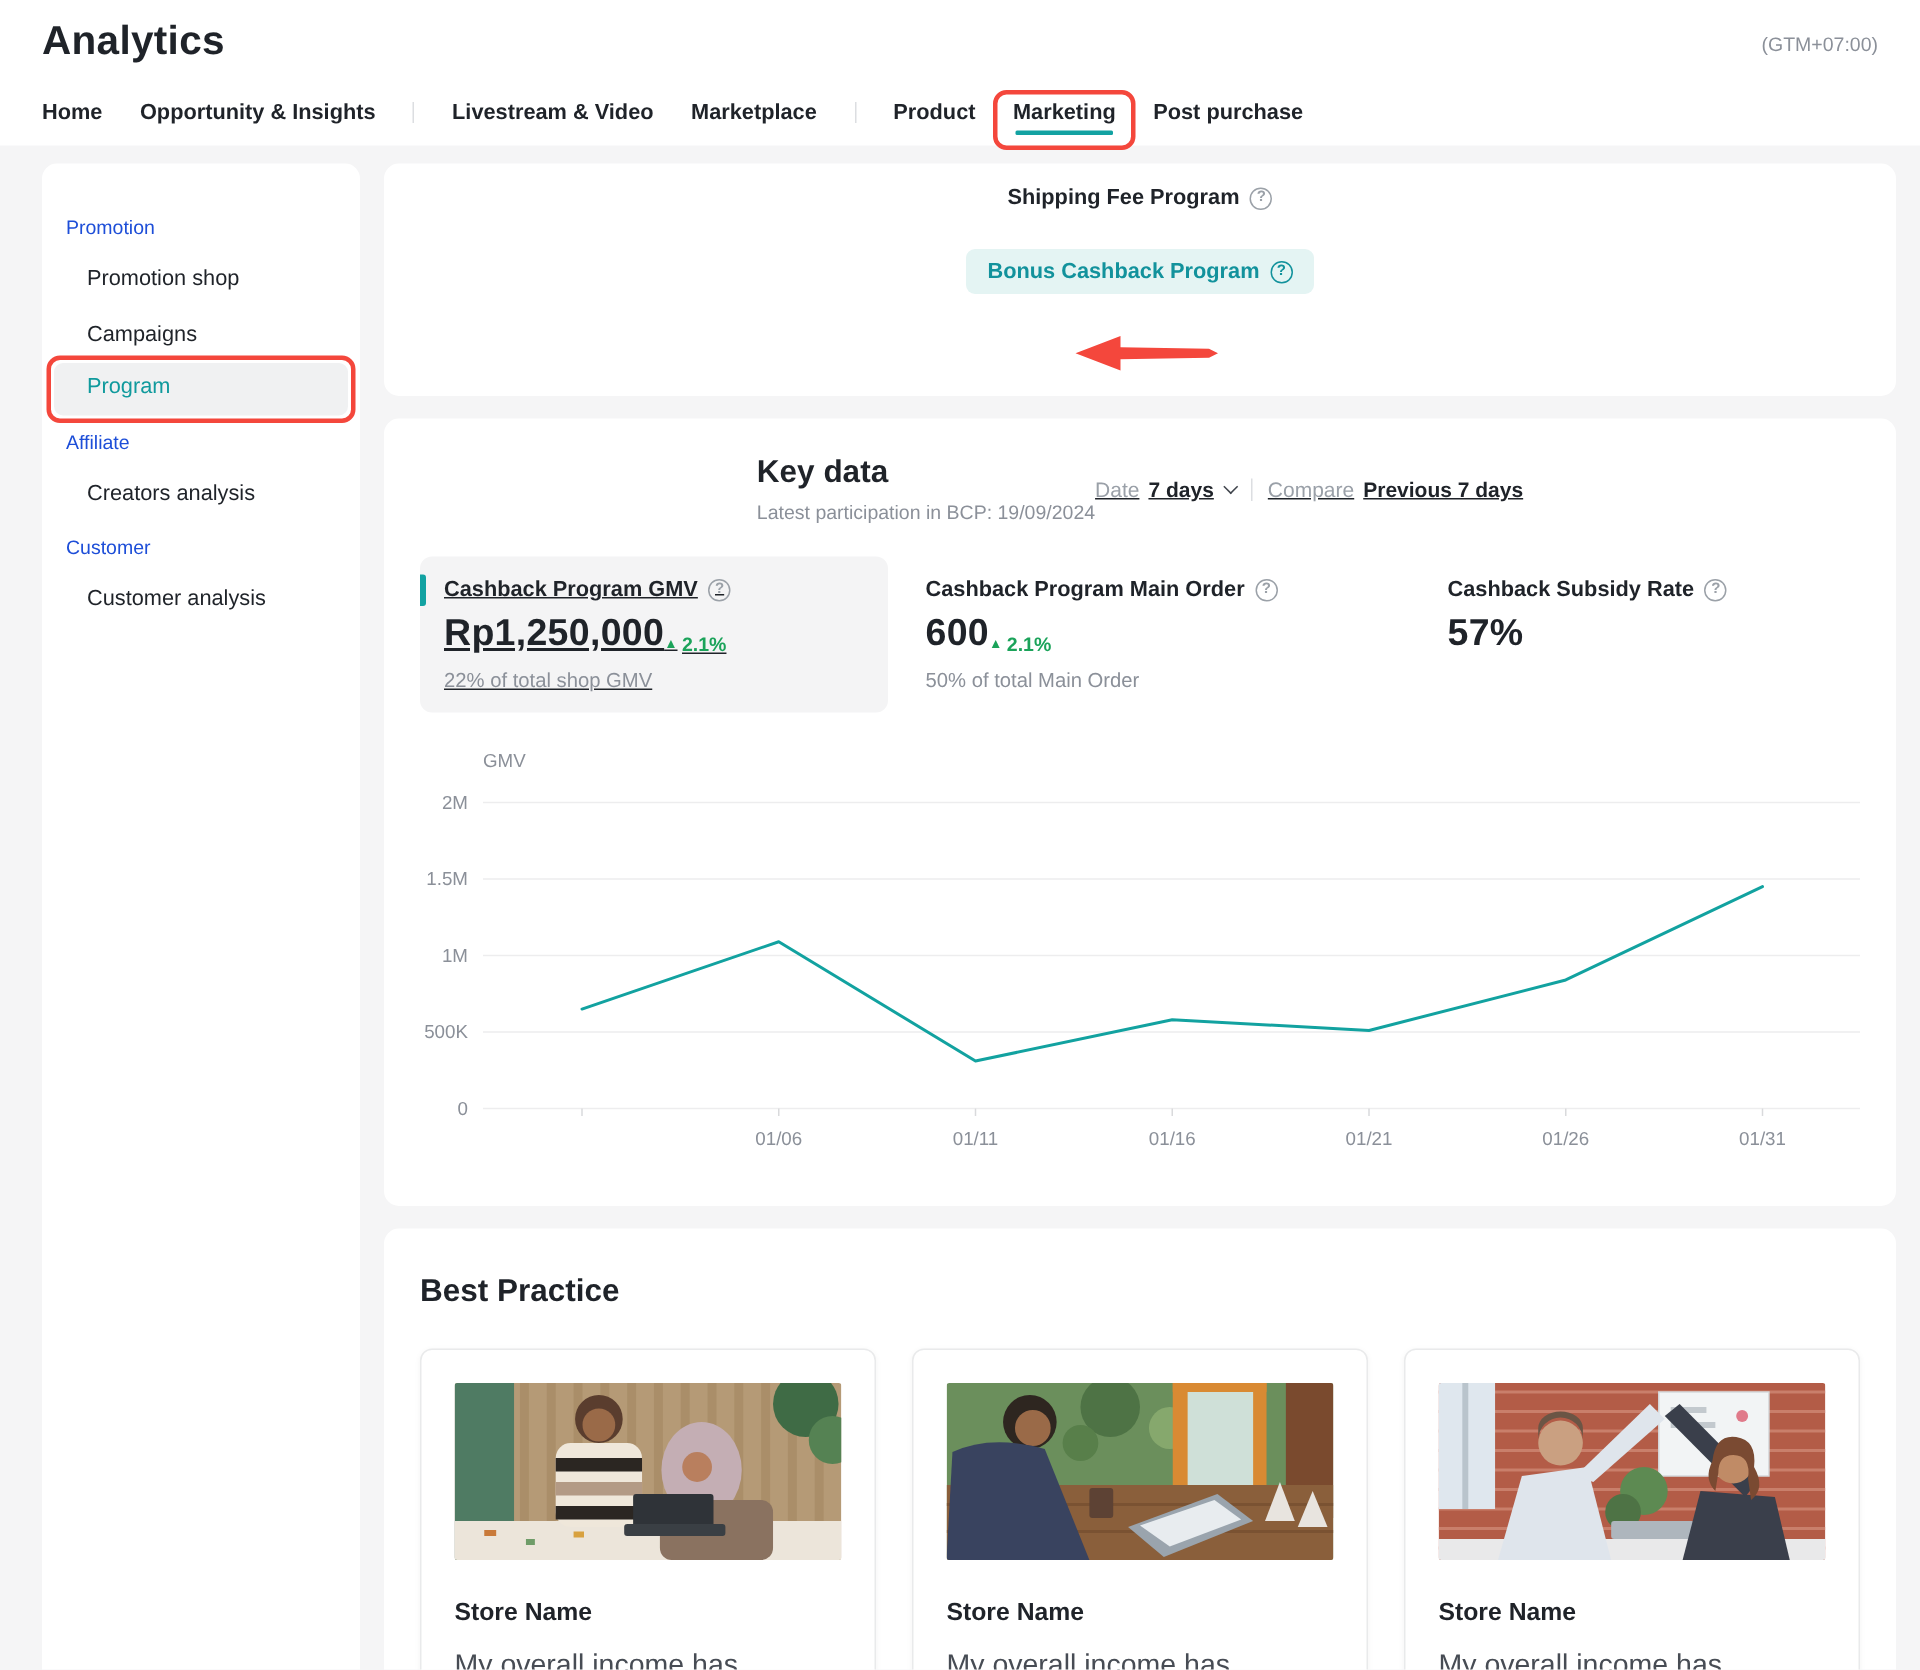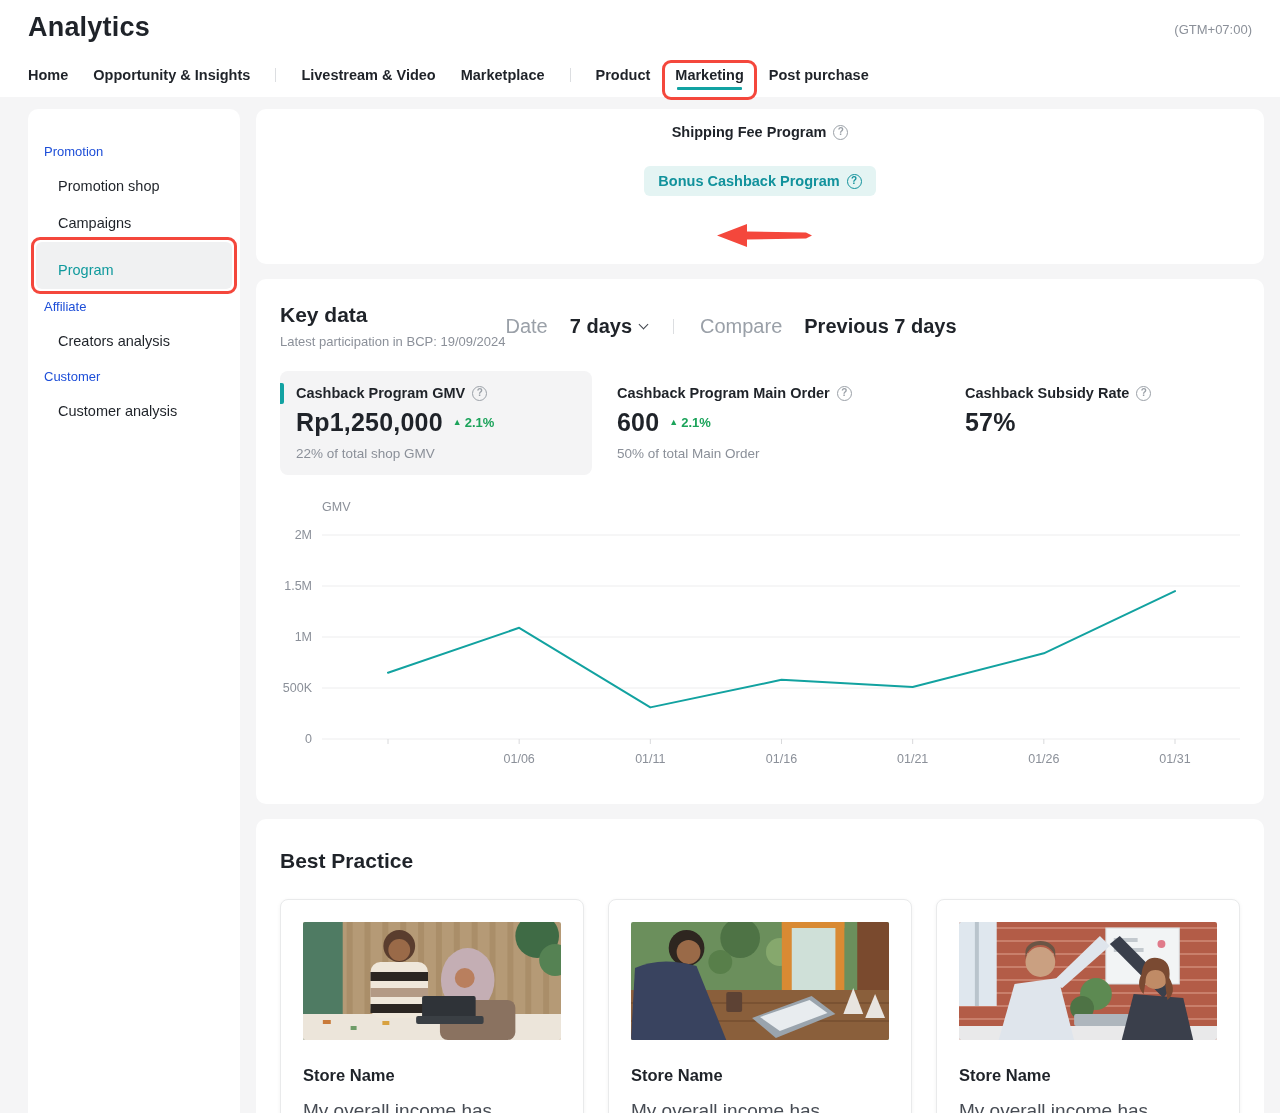--- a/index.html
+++ b/index.html
@@ -18,52 +18,52 @@
   .tab { position:relative; font-size:14.5px; font-weight:600; padding-bottom:14px; cursor:pointer; white-space:nowrap; }
   .tab.active::after { content:""; position:absolute; left:2px; right:2px; bottom:7px; height:3px; background:#12a2a2; border-radius:1px; }
   .nav-divider { width:1px; height:14px; background:#dcdee1; margin-bottom:14px; }
   .ann-box { position:absolute; border:3.5px solid #f4473c; border-radius:9px; pointer-events:none; z-index:6; }
   .tab .ann-box { top:-7px; left:-13px; right:-13px; bottom:-3px; }
   
   .layout { display:flex; align-items:stretch; gap:16px; padding:12px 16px 13px 28px; min-height:1013px; }
   aside { width:212px; flex:none; background:#fff; border-radius:10px; padding:26px 0 0; }
   .sec-label { font-size:13px; color:#1d4ed8; padding:9px 16px 8px; }
   .side-item { position:relative; font-size:14.5px; padding:10px 16px 10px 30px; margin:1px 0; cursor:pointer; }
-  .side-item.active { background:#f0f1f2; color:#109a9d; font-weight:500; margin:1px 8px; padding:20px 16px 11px 22px; border-radius:6px; }
+  .side-item.active { background:#f0f1f2; color:#109a9d; font-weight:500; margin:1px 8px; padding:8px 16px 11px 22px; border-radius:6px; }
   .side-item .ann-box { top:-5px; left:-5px; right:-5px; bottom:-5px; }
   main { flex:1; min-width:0; display:flex; flex-direction:column; gap:15px; }
   .card { background:#fff; border-radius:10px; }
   
   .subtab-card { display:flex; align-items:center; gap:26px; padding:15px 32px;flex-direction:column; }
   .subtab { display:inline-flex; align-items:center; gap:7px; font-size:14.5px; font-weight:600; cursor:pointer; }
   .subtab .qicon { color:#9ba1a8; }
   .subtab.active { background:#e4f4f3; color:#12929c; padding:7px 14px; border-radius:6px; }
   .subtab.active .qicon { color:#12929c; }
   .qicon { width:15px; height:15px; border:1.3px solid currentColor; border-radius:50%;
            display:inline-flex; align-items:center; justify-content:center;
            font-size:10px; font-weight:600; line-height:1; flex:none; }
   .arrow-ann { margin-left:8px; display:flex; align-items:center; }
   
   .key-card { padding:24px; }
-  .kd-head { display:flex; justify-content:flex-start; align-items:center; }
+  .kd-head { display:flex; justify-content:center; align-items:center; }
   .kd-title { font-size:21px; font-weight:700; }
   .kd-sub { font-size:13px; color:#8b9099; margin-top:7px; }
-  .controls { display:flex; align-items:center; gap:22px; font-size:20px; }
+  .controls { display:flex; align-items:center; gap:6px; font-size:14px;text-decoration:underline; }
   .ctrl-label { color:#9aa0a8; }
   .ctrl-value { font-weight:600; display:inline-flex; align-items:center; gap:8px; cursor:pointer; }
   .chev { width:7px; height:7px; border-right:1.6px solid #40454d; border-bottom:1.6px solid #40454d;
           transform:rotate(45deg); margin-top:-4px; }
   .ctrl-divider { width:1px; height:15px; background:#dcdee1; margin:0 4px; }
   .metrics { display:grid; grid-template-columns:312px 323px auto; gap:25px; margin-top:22px; }
   .metric { position:relative; padding:14px 0; cursor:pointer; }
-  .metric.selected { background:#f4f4f5; border-radius:8px; padding:14px 16px; }
+  .metric.selected { background:#f4f4f5; border-radius:8px; padding:14px 16px;text-decoration:underline; }
   .accent { position:absolute; left:0; top:12px; width:3.5px; height:21px; background:#12a2a2; border-radius:0 2px 2px 0; }
   .m-title { display:flex; align-items:center; gap:7px; font-size:14.5px; font-weight:600; }
   .m-title .qicon { color:#9ba1a8; }
-  .m-value-row { display:flex; align-items:center; gap:10px; margin-top:7px; }
+  .m-value-row { display:flex; align-items:flex-end; margin-top:7px; }
   .m-value { font-size:25px; font-weight:700; letter-spacing:.2px; }
   .m-change { color:#1ba35a; font-size:13px; font-weight:700; display:inline-flex; align-items:center; gap:3px; }
   .m-change .tri { font-size:9px; line-height:1; }
   .m-sub { margin-top:9px; font-size:13.5px; color:#8b9099; }
   .chart-wrap { margin-top:20px; }
   .chart-wrap svg { display:block; }
   .chart-wrap text { font-family:"Liberation Sans", sans-serif; }
   
   .bp-section { padding:24px; }
   .bp-title { font-size:21px; font-weight:700; margin-top:6px; }

